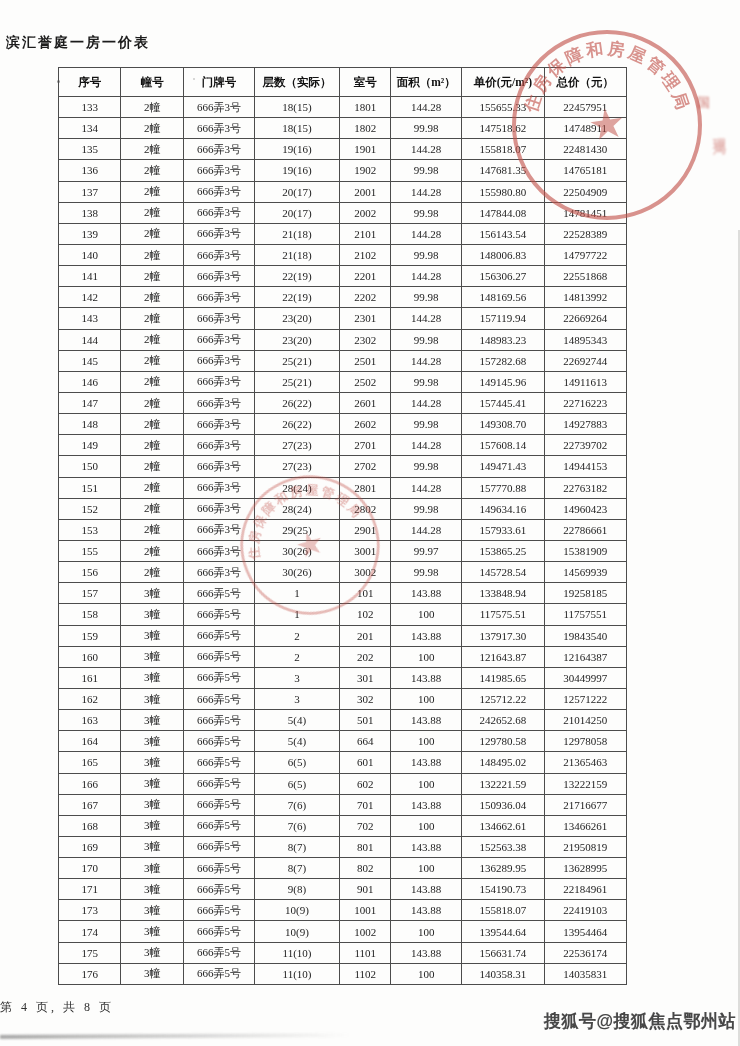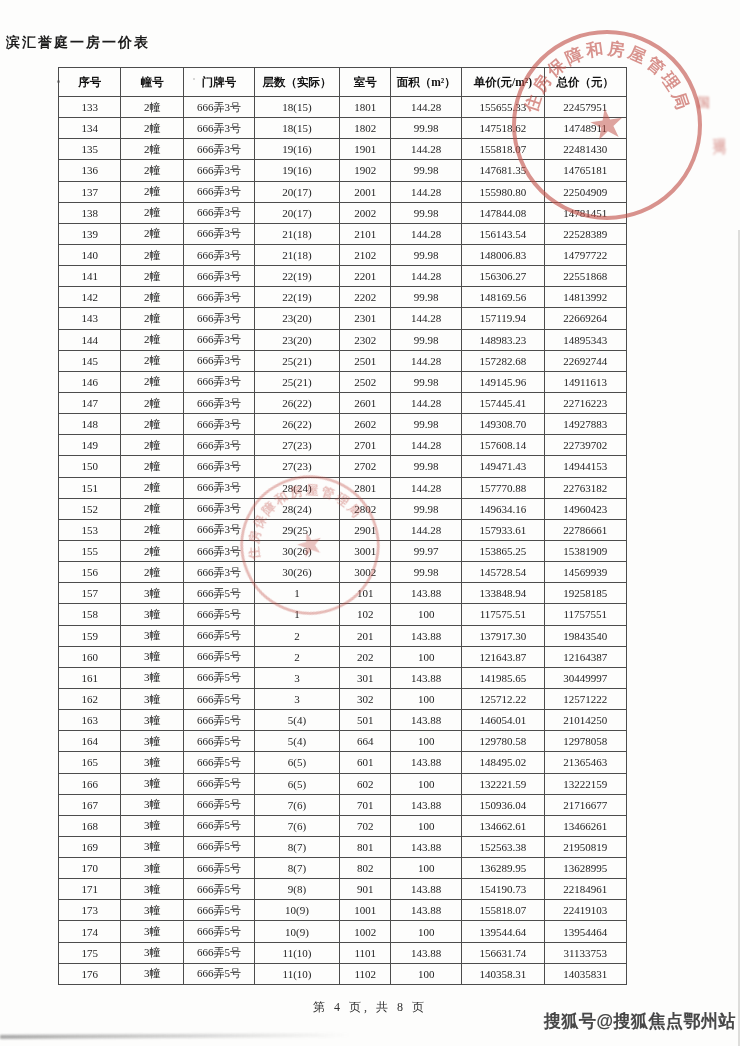--- a/index.html
+++ b/index.html
@@ -35,21 +35,21 @@
     padding:0; overflow:hidden; white-space:nowrap;
     color:#222;
   }
   .price-table thead th{
     font-size:11.5px; font-weight:bold; height:28px;
     border-width:1.5px 1px 1.5px 1px; color:#111;
   }
   .price-table{border:1.5px solid #2e2e2e;}
   .price-table td{font-family:"Liberation Serif","DejaVu Serif",serif;}
   .footer{
-    position:absolute; left:0; top:999px; width:740px; text-align:center;
+    position:absolute; left:0; top:999px; width:740px; 
     font-size:12px; letter-spacing:3px; color:#2f2f2f;
   }
   .watermark{
     position:absolute; right:4px; top:1010px;
     font-family:"Liberation Sans","DejaVu Sans",sans-serif;
     font-size:17px; font-weight:bold; letter-spacing:.5px;
     color:#474747; text-shadow:1px 1px 0 #ffffff, -0.5px -0.5px 0 #cfcfcf;
     transform:scaleY(1.05);
   }
   
@@ -422,21 +422,21 @@
           <td>12571222</td>
         </tr>
 
         <tr>
           <td>163</td>
           <td>3幢</td>
           <td>666弄5号</td>
           <td>5(4)</td>
           <td>501</td>
           <td>143.88</td>
-          <td>146054.01</td>
+          <td>242652.68</td>
           <td>21014250</td>
         </tr>
 
         <tr>
           <td>164</td>
           <td>3幢</td>
           <td>666弄5号</td>
           <td>5(4)</td>
           <td>664</td>
           <td>100</td>
@@ -545,21 +545,21 @@
         </tr>
 
         <tr>
           <td>175</td>
           <td>3幢</td>
           <td>666弄5号</td>
           <td>11(10)</td>
           <td>1101</td>
           <td>143.88</td>
           <td>156631.74</td>
-          <td>31133753</td>
+          <td>22536174</td>
         </tr>
 
         <tr>
           <td>176</td>
           <td>3幢</td>
           <td>666弄5号</td>
           <td>11(10)</td>
           <td>1102</td>
           <td>100</td>
           <td>140358.31</td>

